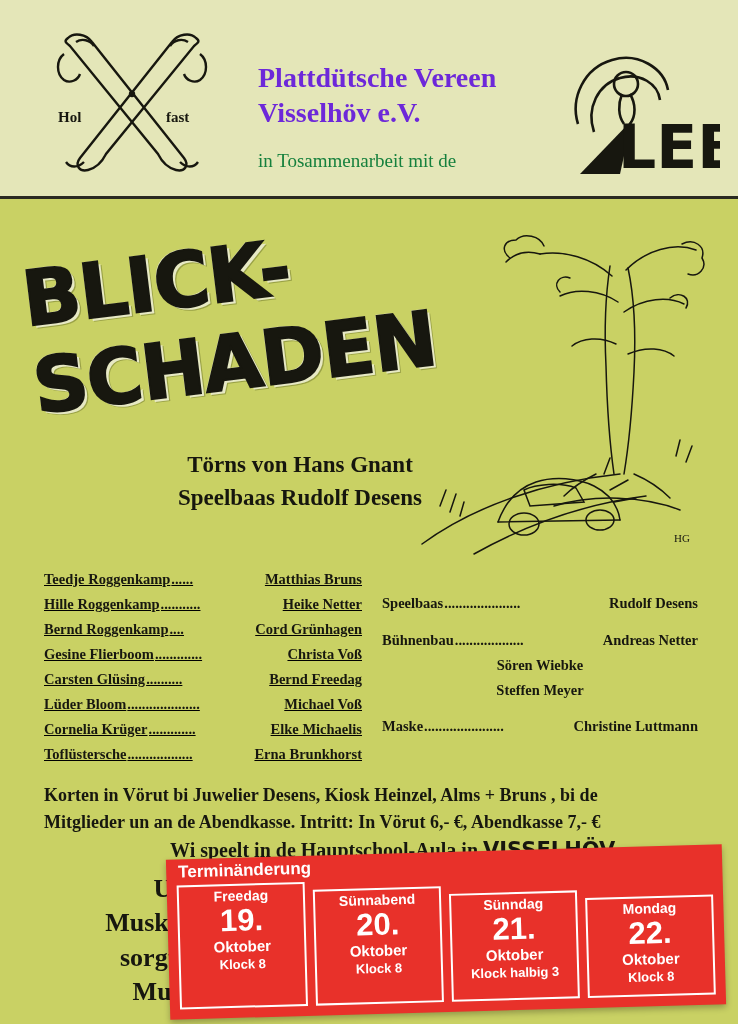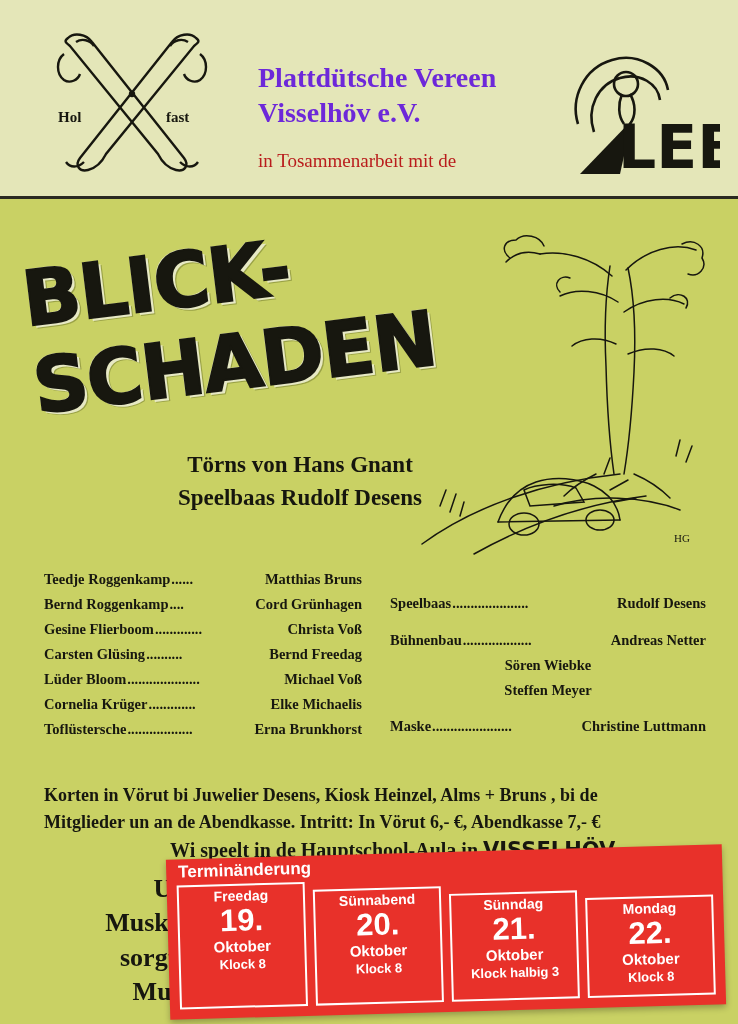--- a/index.html
+++ b/index.html
@@ -44,21 +44,21 @@
     font-size: 28px;
     line-height: 1.25;
     color: #6d28d9;
   }
   .header-sub {
     position: absolute;
     left: 258px; top: 150px;
     width: 300px;
     font-family: "Liberation Serif", serif;
     font-size: 19px;
-    color: #b91c1c;
+    color: #15803d;
   }
   .leb-logo {
     position: absolute;
     right: 18px; top: 28px;
     width: 160px; height: 150px;
   }
 
   
   .title-wrap {
     position: absolute;
@@ -101,24 +101,25 @@
     position: absolute;
     right: 24px; top: 206px;
     width: 300px; height: 350px;
   }
 
   
   .cast-left {
     position: absolute;
     left: 44px; top: 572px;
     width: 318px;
+    text-decoration: underline;
   }
   .cast-right {
     position: absolute;
-    left: 390px; top: 596px;
+    left: 382px; top: 596px;
     width: 316px;
   }
   .cast-row {
     display: flex;
     justify-content: space-between;
     align-items: baseline;
     font-family: "Liberation Serif", serif;
     font-weight: bold;
     font-size: 14.5px;
     color: #17170f;
@@ -349,20 +350,25 @@
     <div>Speelbaas Rudolf Desens</div>
   </div>
 
   <div class="cast-left">
     <div class="cast-row">
       <span class="role">Teedje Roggenkamp</span>
       <span class="dots">......</span>
       <span class="who">Matthias Bruns</span>
     </div>
     <div class="cast-row">
+      <span class="role">Hille Roggenkamp</span>
+      <span class="dots">...........</span>
+      <span class="who">Heike Netter</span>
+    </div>
+    <div class="cast-row">
       <span class="role">Bernd Roggenkamp</span>
       <span class="dots">....</span>
       <span class="who">Cord Grünhagen</span>
     </div>
     <div class="cast-row">
       <span class="role">Gesine Flierboom</span>
       <span class="dots">.............</span>
       <span class="who">Christa Voß</span>
     </div>
     <div class="cast-row">

